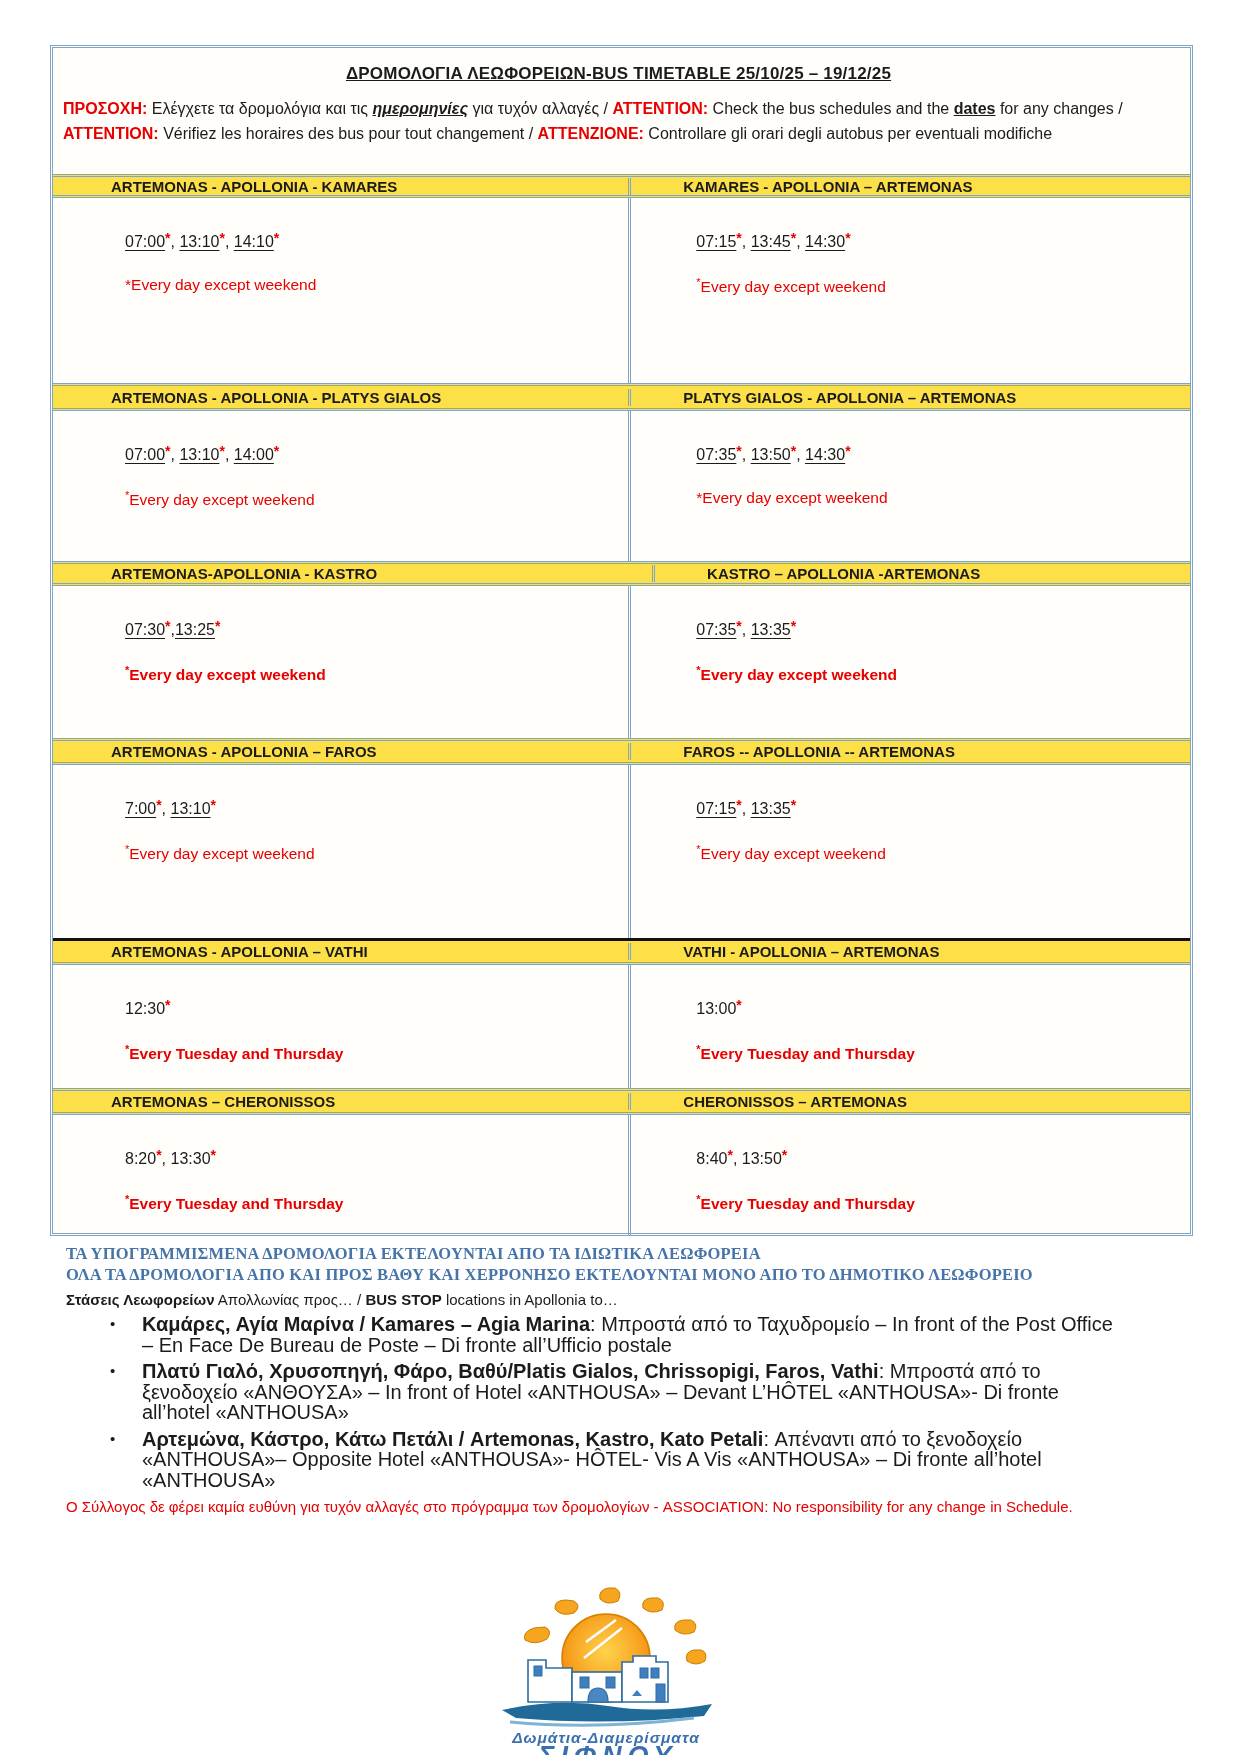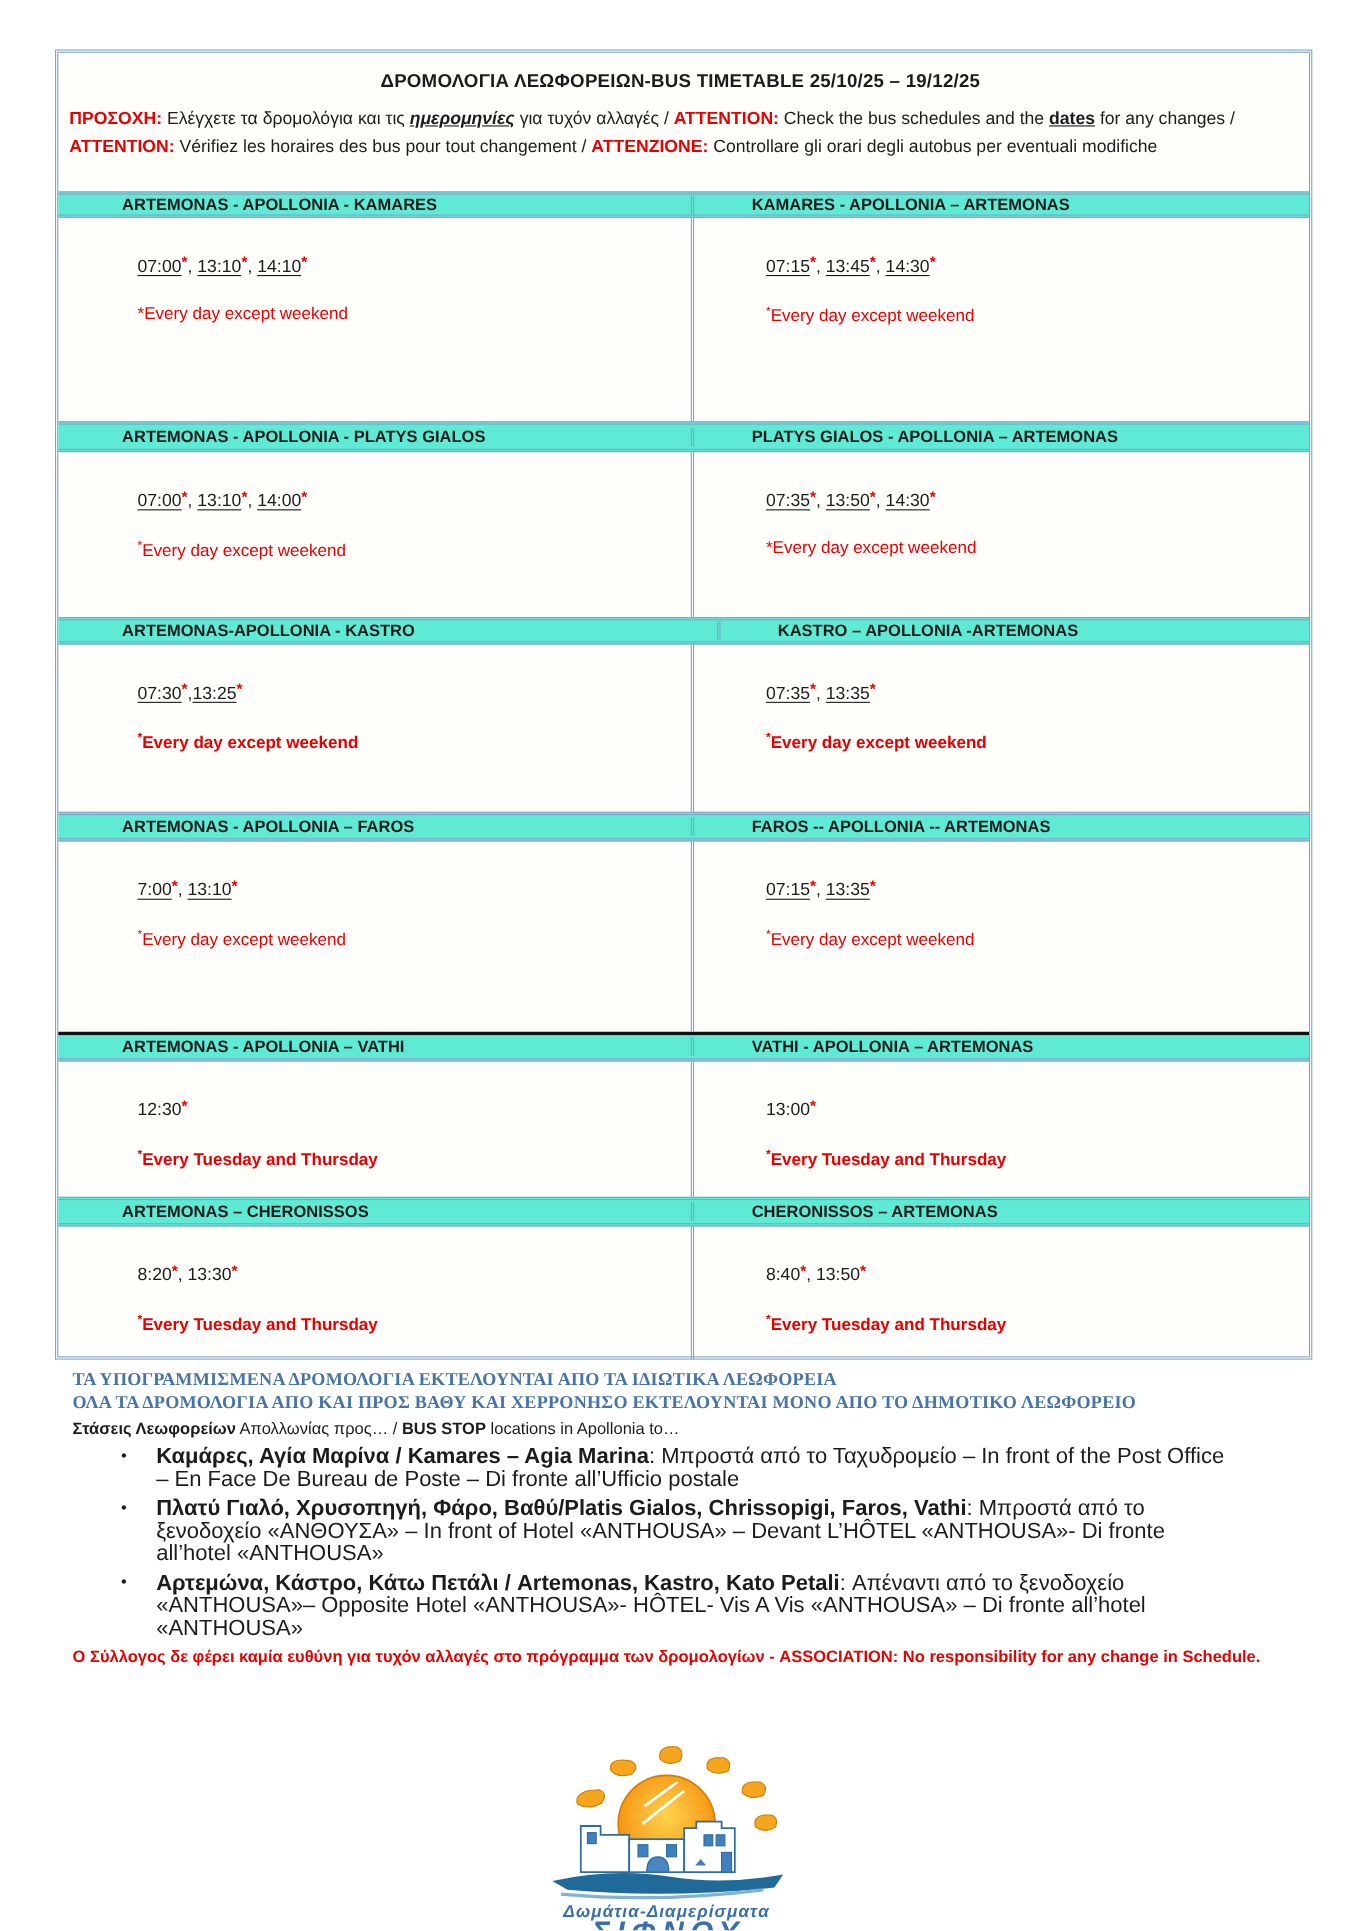--- a/index.html
+++ b/index.html
@@ -10,30 +10,30 @@
   }
   *{margin:0;padding:0;box-sizing:border-box;}
   body{background:#ffffff;font-family:"Liberation Sans",sans-serif;color:var(--ink);}
   .sheet{position:relative;width:1241px;height:1755px;background:#fff;overflow:hidden;}
 
   
   .main-box{position:absolute;left:50px;top:45px;width:1143px;height:1191px;
             border:3px double var(--bc);background:#fffefb;}
 
   .title-block{height:126px;padding:16px 14px 0 8px;}
-  .doc-title{text-align:center;font-size:17px;font-weight:bold;letter-spacing:.2px;}
+  .doc-title{text-align:center;font-size:17px;font-weight:bold;letter-spacing:.2px;text-decoration:underline;}
   .attn{margin-top:12px;font-size:16px;line-height:25px;padding-left:2px;}
   .seg-label{color:var(--red);font-weight:bold;}
   .seg-b{font-weight:bold;}
   .seg-bu{font-weight:bold;text-decoration:underline;}
   .seg-biu{font-weight:bold;font-style:italic;text-decoration:underline;}
 
   
   #timetable{width:100%;}
-  .t-hdr{display:flex;align-items:center;background:#5eead4;font-weight:bold;font-size:15px;
+  .t-hdr{display:flex;align-items:center;background:#fde047;font-weight:bold;font-size:15px;
          border-top:3px double var(--bc);border-bottom:3px double var(--bc);}
   .t-body{display:flex;font-size:16px;}
   .cl{width:50.6%;}
   .cr{width:49.4%;border-left:3px double var(--bc);}
   .hcell.cl{padding-left:58px;}
   .hcell.cr{padding-left:52px;}
   .bcell{padding-top:32px;}
   .bcell.cl{padding-left:72px;}
   .bcell.cr{padding-left:65px;}
 
@@ -56,21 +56,21 @@
 
   
   .footer{position:absolute;left:50px;top:1243px;width:1143px;}
   .blue-line{font-family:"Liberation Serif",serif;font-weight:bold;color:var(--blue);
              font-size:16.5px;line-height:21px;padding-left:16px;letter-spacing:.2px;}
   .busstop-line{margin-top:6px;padding-left:16px;font-size:15px;}
   .bullets{list-style:none;margin-top:6px;padding-left:60px;}
   .bullets li{position:relative;padding-left:32px;font-size:20px;line-height:20.5px;margin-bottom:6px;max-width:1010px;}
   .bullets li::before{content:"•";position:absolute;left:0;top:0;font-size:15px;}
   .b-lead{font-weight:bold;}
-  .assoc{margin-top:8px;padding-left:16px;color:var(--red);font-weight:bold;font-size:15px;}
+  .assoc{margin-top:8px;padding-left:16px;color:var(--red);font-weight:normal;font-size:15px;}
 
   
   .logo-wrap{position:absolute;left:483px;top:1580px;width:250px;height:190px;}
   .logo-wrap svg{width:100%;height:100%;}
 </style>
 </head>
 <body>
 
 <div class="sheet">
 

